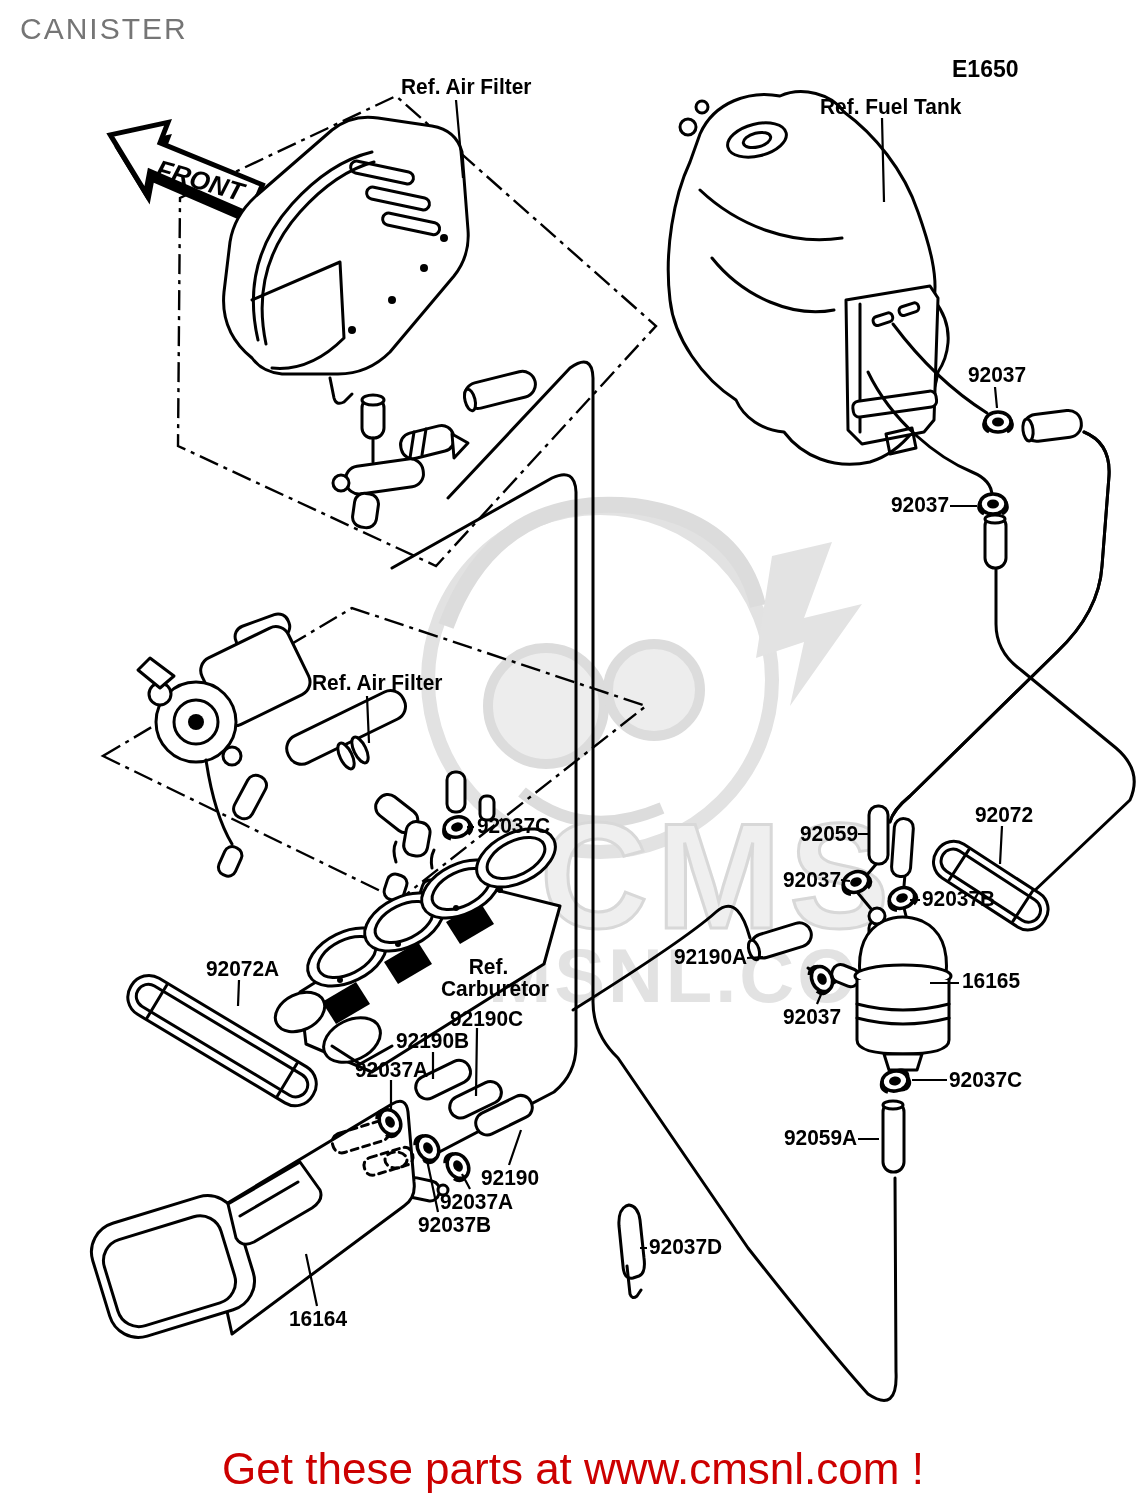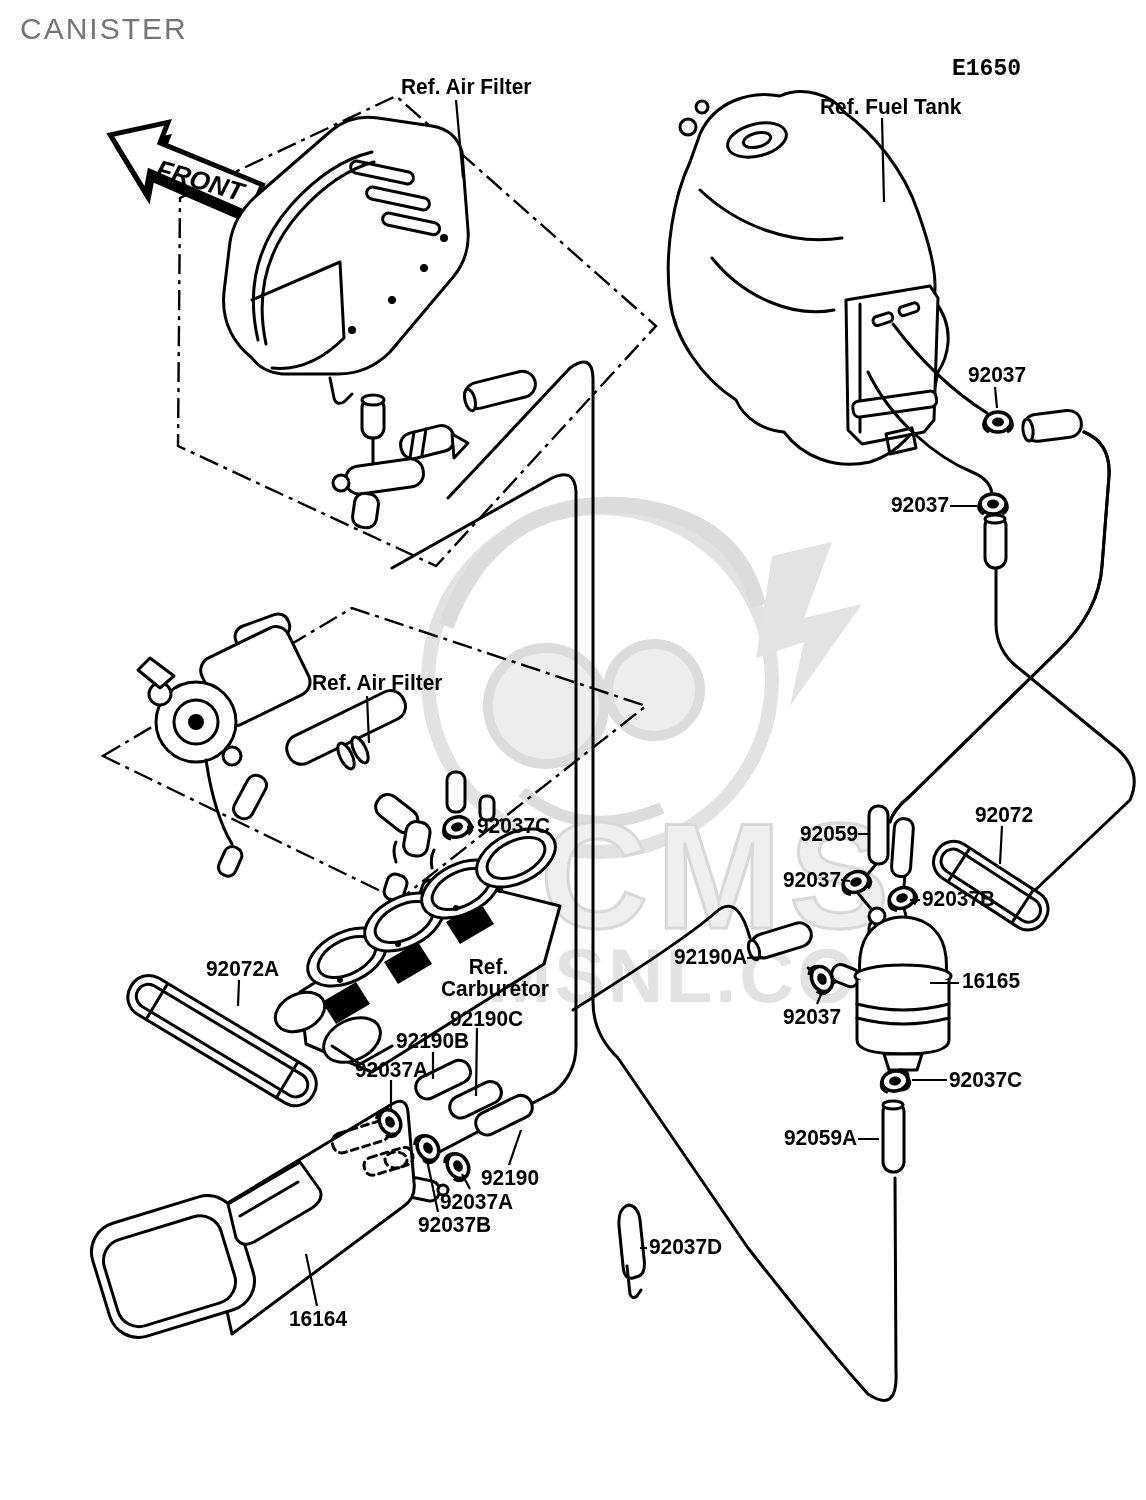--- a/index.html
+++ b/index.html
@@ -8,21 +8,21 @@
   .stage svg{position:absolute;left:0;top:0;}
   .ln path,.ln rect,.ln ellipse,.ln circle{fill:none;stroke:#000;stroke-width:3;
          stroke-linecap:round;stroke-linejoin:round;}
   .ln .fw{fill:#fff;}
   .ln .fb{fill:#000;stroke:none;}
   .chain{fill:none;stroke:#000;stroke-width:2.4;stroke-dasharray:20 6 4 6;}
   .dash{stroke-dasharray:7 5;}
   .plabel{position:absolute;font-weight:700;font-size:22px;color:#000;line-height:1.02;
           white-space:pre-line;transform:scaleX(0.95);transform-origin:left top;cursor:pointer;}
   .title{position:absolute;left:20px;top:12px;font-size:30px;letter-spacing:2px;text-align:center;}
-  .code{position:absolute;left:952px;top:56px;font-family:Liberation Mono, monospace;
+  .code{position:absolute;left:952px;top:56px;font-family:Liberation Sans, sans-serif;
         font-weight:700;font-size:23px;color:#000;}
   .footer{position:absolute;left:0;right:0;top:1444px;text-align:center;font-size:44px;cursor:pointer;}
 </style>
 </head>
 <body>
 
 <div class="stage">
 
 <svg viewBox="0 0 1146 1500" width="1146" height="1500">
 
@@ -267,13 +267,14 @@
   <div class="plabel" style="left:396px;top:1030px">92190B</div>
   <div class="plabel" style="left:355px;top:1059px">92037A</div>
   <div class="plabel" style="left:481px;top:1167px">92190</div>
   <div class="plabel" style="left:440px;top:1191px">92037A</div>
   <div class="plabel" style="left:418px;top:1214px">92037B</div>
   <div class="plabel" style="left:289px;top:1308px">16164</div>
   <div class="plabel" style="left:649px;top:1236px">92037D</div>
   <div class="plabel" style="left:784px;top:1127px">92059A</div>
   <div class="plabel" style="left:949px;top:1069px">92037C</div>
 
+  <div class="footer" style="color: rgb(204, 0, 0);">Get these parts at www.cmsnl.com !</div>
 </div>
 
 </body></html>

